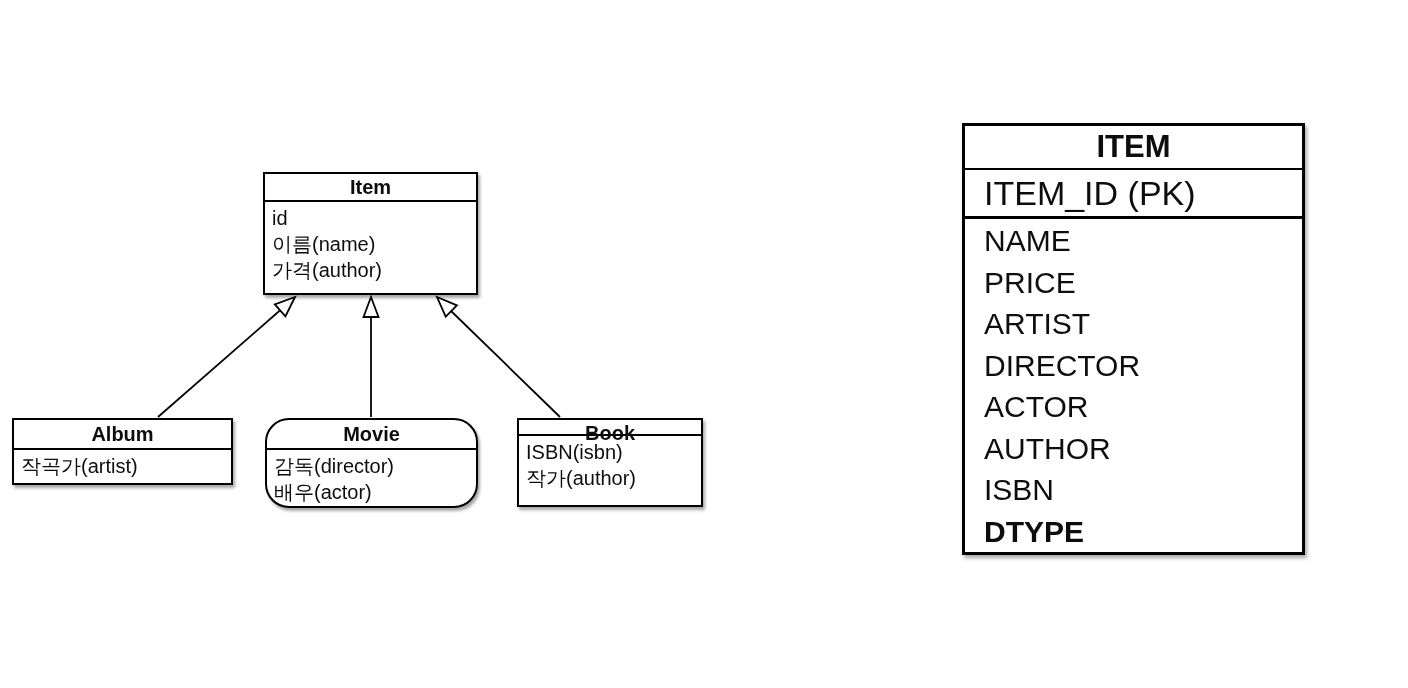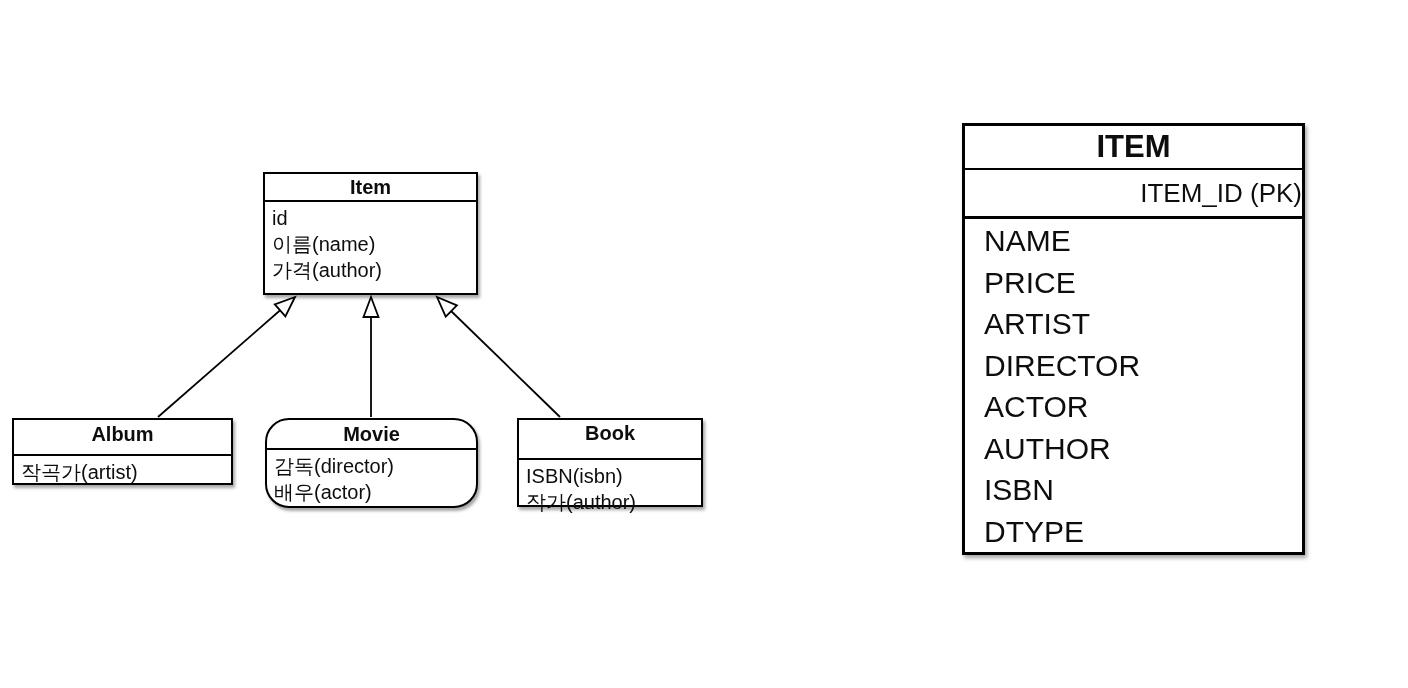--- a/index.html
+++ b/index.html
@@ -26,25 +26,25 @@
     font-size: 20px;
   }
   .uml-class .class-fields {
     padding: 3px 16px 2px 7px;
     font-size: 20px;
     line-height: 26px;
   }
   #box-item  { left: 263px; top: 172px; width: 215px; height: 123px; }
   #box-item .class-title { height: 28px; line-height: 27px; }
   #box-album { left: 12px;  top: 418px; width: 221px; height: 67px; }
-  #box-album .class-title { height: 36px; line-height: 29px; }
+  #box-album .class-title { height: 30px; line-height: 29px; }
   #box-movie { left: 265px; top: 418px; width: 213px; height: 90px; border-radius: 24px; }
   #box-movie .class-title { height: 30px; line-height: 29px; }
   #box-book  { left: 517px; top: 418px; width: 186px; height: 89px; }
-  #box-book .class-title { height: 40px; line-height: 27px; }
+  #box-book .class-title { height: 16px; line-height: 27px; }
 
   
   .arrow-layer {
     position: absolute; left: 0; top: 0;
     width: 1408px; height: 688px;
     pointer-events: none;
   }
   .arrow-layer line    { stroke: #000000; stroke-width: 1.8; }
   .arrow-layer polygon { fill: #ffffff; stroke: #000000; stroke-width: 1.8; stroke-linejoin: miter; }
 
@@ -60,33 +60,32 @@
     height: 44px;
     border-bottom: 2px solid #000000;
     font-weight: bold;
     font-size: 31px;
     text-align: center;
     line-height: 42px;
   }
   .db-table .table-pk {
     height: 49px;
     border-bottom: 3px solid #000000;
-    font-size: 26px;
+    font-size: 34px;
     line-height: 46px;
     padding-left: 19px;
     white-space: nowrap;
-    text-align: right;
   }
   .db-table .table-body { padding: 1px 0 9px 19px; }
   .db-table .table-row {
     font-size: 30px;
     line-height: 41.5px;
     white-space: nowrap;
   }
-  .db-table .table-row.bold { font-weight: normal; }
+  .db-table .table-row.bold { font-weight: bold; }
 </style>
 </head>
 <body>
 
 <div class="canvas">
 
   <svg class="arrow-layer" viewBox="0 0 1408 688" xmlns="http://www.w3.org/2000/svg">
     <g>
       <line x1="158" y1="417" x2="281" y2="309.5"></line>
       <polygon points="295,297 285.4,316.3 274.8,304.4"></polygon>

